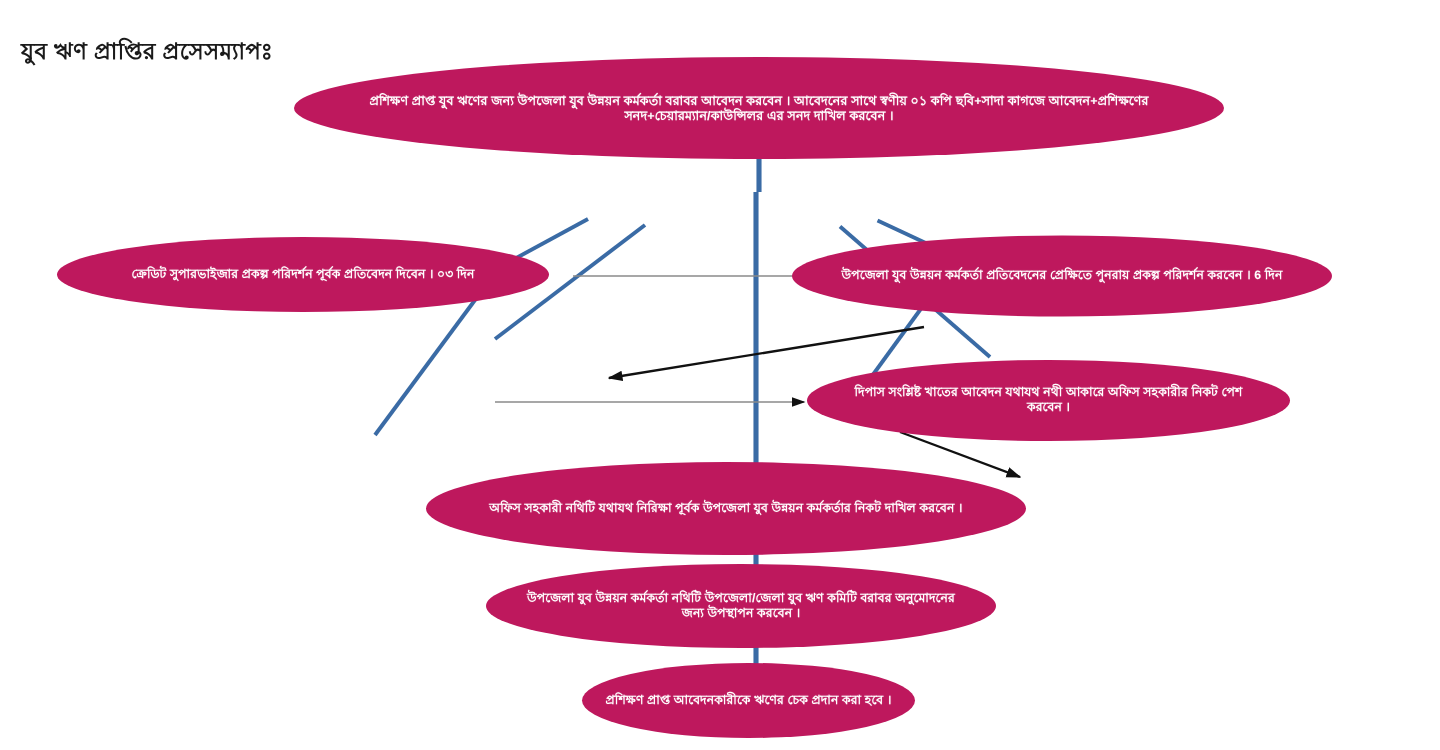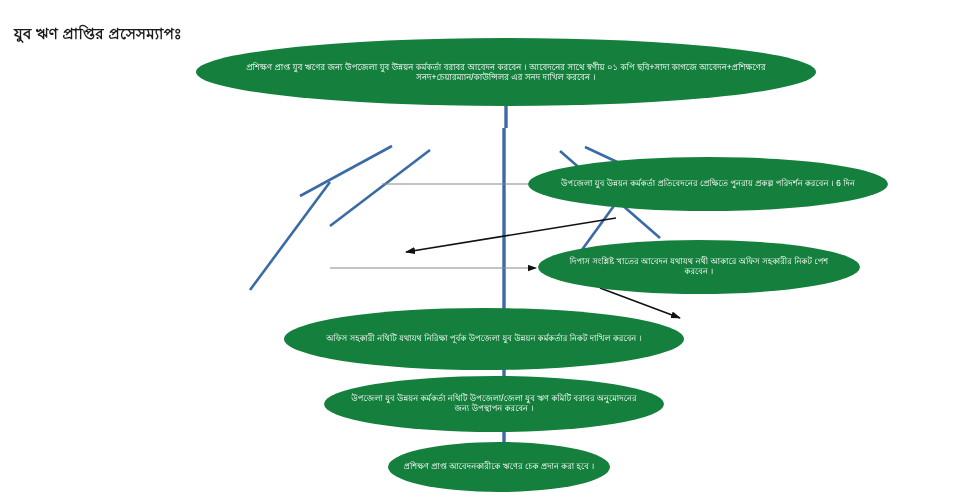--- a/index.html
+++ b/index.html
@@ -23,31 +23,31 @@
     white-space:nowrap;
   }
 
   
   #wires{position:absolute;left:0;top:0;width:960px;height:500px;}
 
   
   .node{
     position:absolute;
     box-sizing:border-box;
-    background:#15803d;
+    background:#be185d;
     border-radius:50%;
     color:#ffffff;
     display:flex;
     align-items:center;
     justify-content:flex-end;
     text-align:center;
     padding:4px 26px;
     line-height:1.22;
     font-size:8.2px;
-    font-weight:400;
+    font-weight:700;
     letter-spacing:.1px;
     text-shadow:0 0 1px rgba(255,255,255,.25);
   }
   .node span{display:block;width:100%;}
 
   
   #n1{left:196px; top:38px;  width:620px; height:68px;}
   #n2{left:266px; top:100px; width:476px; height:56px;}
   #n3{left:38px;  top:158px; width:328px; height:50px;}
   #n4{left:528px; top:157px; width:360px; height:54px;}
@@ -99,20 +99,23 @@
       <line x1="330" y1="268" x2="536" y2="268" stroke="#8a8a8a" stroke-width="1.1" marker-end="url(#arrThin)"></line>
       <line x1="600" y1="288" x2="680" y2="318" stroke="#111111" stroke-width="1.6" marker-end="url(#arrDark)"></line>
     </g>
   </svg>
 
   <div class="node" id="n1">
     <span>প্রশিক্ষণ প্রাপ্ত যুব ঋণের জন্য উপজেলা যুব উন্নয়ন কর্মকর্তা বরাবর আবেদন করবেন । আবেদনের সাথে স্বণীয় ০১ কপি ছবি+সাদা কাগজে আবেদন+প্রশিক্ষণের সনদ+চেয়ারম্যান/কাউন্সিলর এর সনদ দাখিল করবেন ।</span>
   </div>
 
 
+  <div class="node" id="n3">
+    <span>ক্রেডিট সুপারভাইজার প্রকল্প পরিদর্শন পূর্বক প্রতিবেদন দিবেন । ০৩ দিন</span>
+  </div>
 
   <div class="node" id="n4">
     <span>উপজেলা যুব উন্নয়ন কর্মকর্তা প্রতিবেদনের প্রেক্ষিতে পুনরায় প্রকল্প পরিদর্শন করবেন । 6 দিন</span>
   </div>
 
 
   <div class="node" id="n6">
     <span>দিপাস সংশ্লিষ্ট খাতের আবেদন যথাযথ নথী আকারে অফিস সহকারীর নিকট পেশ করবেন ।</span>
   </div>
 

